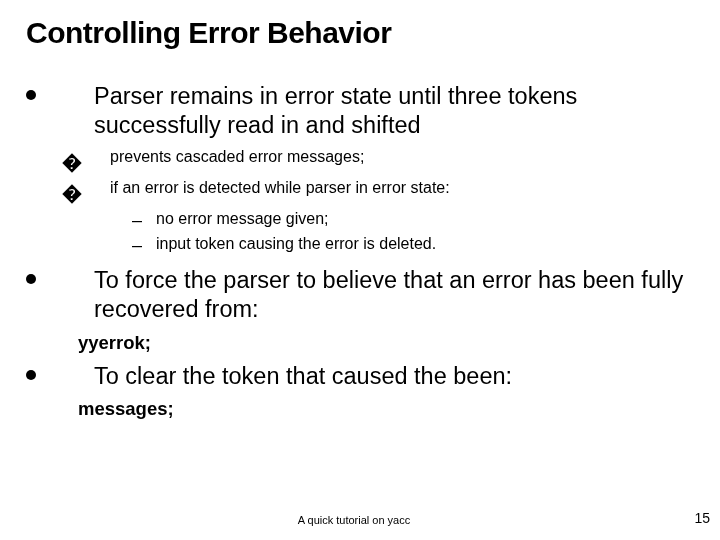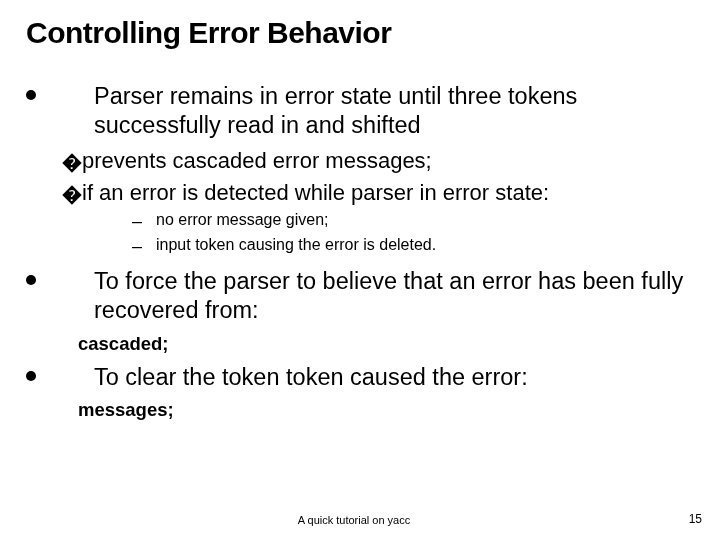--- a/index.html
+++ b/index.html
@@ -5,29 +5,29 @@
     * { margin: 0; padding: 0; box-sizing: border-box; }
     html, body { width: 720px; height: 540px; background: #fff; font-family: Arial, Helvetica, sans-serif; color: #000; }
     .slide { width: 720px; height: 540px; position: relative; padding: 16px 26px 16px 26px; }
     .title { font-size: 30px; font-weight: bold; letter-spacing: -0.5px; margin-bottom: 32px; }
     .bl1 { display: flex; align-items: flex-start; margin-bottom: 8px; }
     .bl1 .bullet { width: 10px; height: 10px; border-radius: 50%; background: #000; flex-shrink: 0; margin-top: 8px; margin-right: 14px; }
     .bl1 .text { font-size: 23.5px; line-height: 1.22; margin-left: 44px; }
     .sub1wrap { margin-left: 36px; margin-top: 6px; margin-bottom: 6px; }
     .bl2 { display: flex; align-items: flex-start; margin-bottom: 4px; }
     .bl2 .bullet { width: 20px; flex-shrink: 0; text-align: center; font-size: 20px; line-height: 1.2; color: #000; font-family: Arial, sans-serif; font-weight: bold; margin-top: 3px; }
-    .bl2 .text { font-size: 22px; line-height: 1.25; }
+    .bl2 .text { font-size: 16px; line-height: 1.25; margin-left: 28px; }
     .sub2wrap { margin-left: 70px; margin-top: 2px; margin-bottom: 10px; }
     .bl3 { display: flex; align-items: flex-start; margin-bottom: 2px; }
     .bl3 .bullet { width: 16px; flex-shrink: 0; text-align: left; font-size: 18px; line-height: 1.25; color: #000; margin-right: 8px; }
     .bl3 .text { font-size: 16px; line-height: 1.25; }
     .codewrap { margin-left: 52px; margin-top: 6px; margin-bottom: 8px; }
     .code { font-size: 18.5px; font-weight: bold; }
     .footer-center { position: absolute; bottom: 14px; left: 0; width: 708px; text-align: center; font-size: 11px; color: #000; }
-    .footer-right { position: absolute; bottom: 14px; right: 18px; font-size: 12px; color: #000; }
+    .footer-right { position: absolute; bottom: 14px; right: 10px; font-size: 14px; color: #000; }
   </style>
 </head>
 <body>
 
 <div class="slide">
 
   <div class="title">Controlling Error Behavior</div>
 
   <div class="bl1">
     <span class="bullet"></span>
@@ -52,26 +52,26 @@
         <span class="text">input token causing the error is deleted.</span>
       </div>
     </div>
   </div>
 
   <div class="bl1">
     <span class="bullet"></span>
     <span class="text">To force the parser to believe that an error has been fully recovered from:</span>
   </div>
   <div class="codewrap">
-    <span class="code">cascaded;</span>
+    <span class="code">yyerrok;</span>
   </div>
 
   <div class="bl1">
     <span class="bullet"></span>
-    <span class="text">To clear the token token caused the error:</span>
+    <span class="text">To clear the token that caused the been:</span>
   </div>
   <div class="codewrap">
     <span class="code">messages;</span>
   </div>
 
   <div class="footer-center">A quick tutorial on yacc</div>
   <div class="footer-right">15</div>
 </div>
 
 </body></html>

